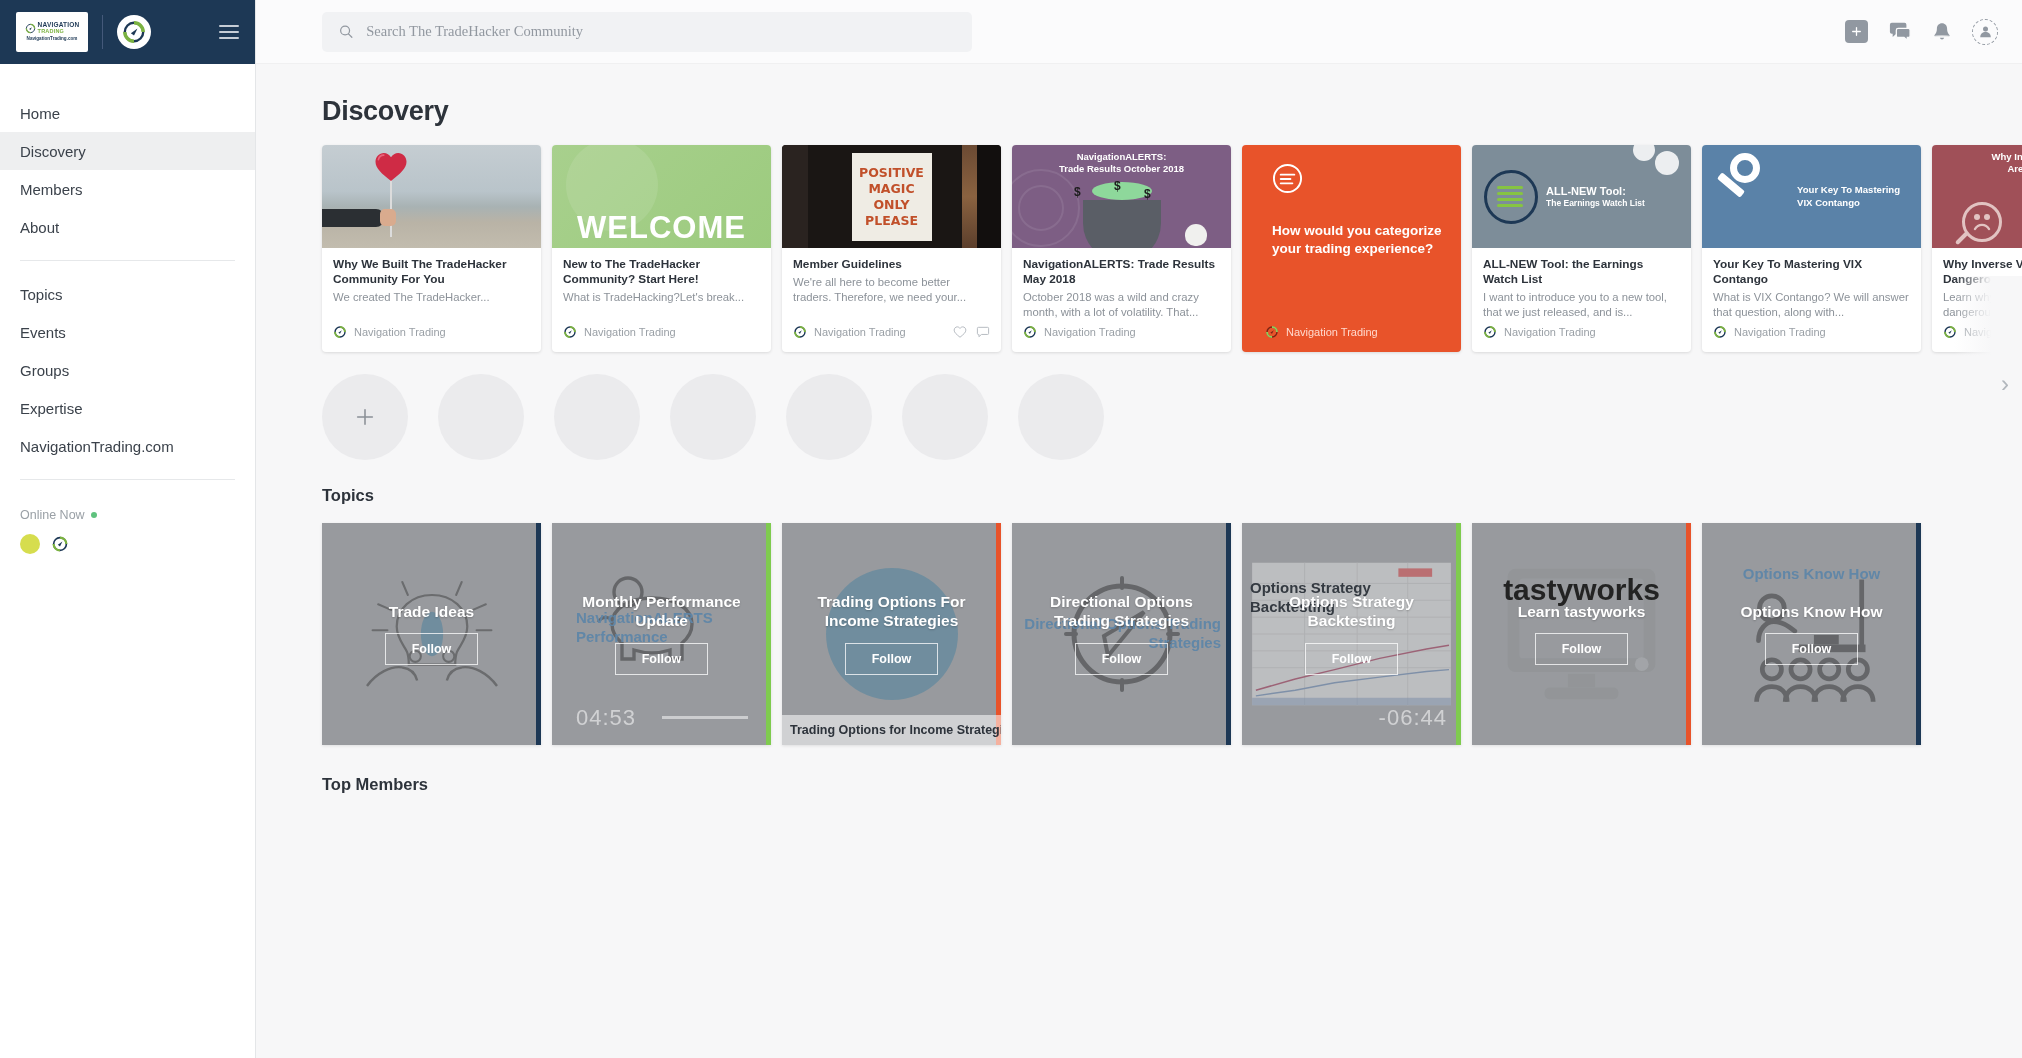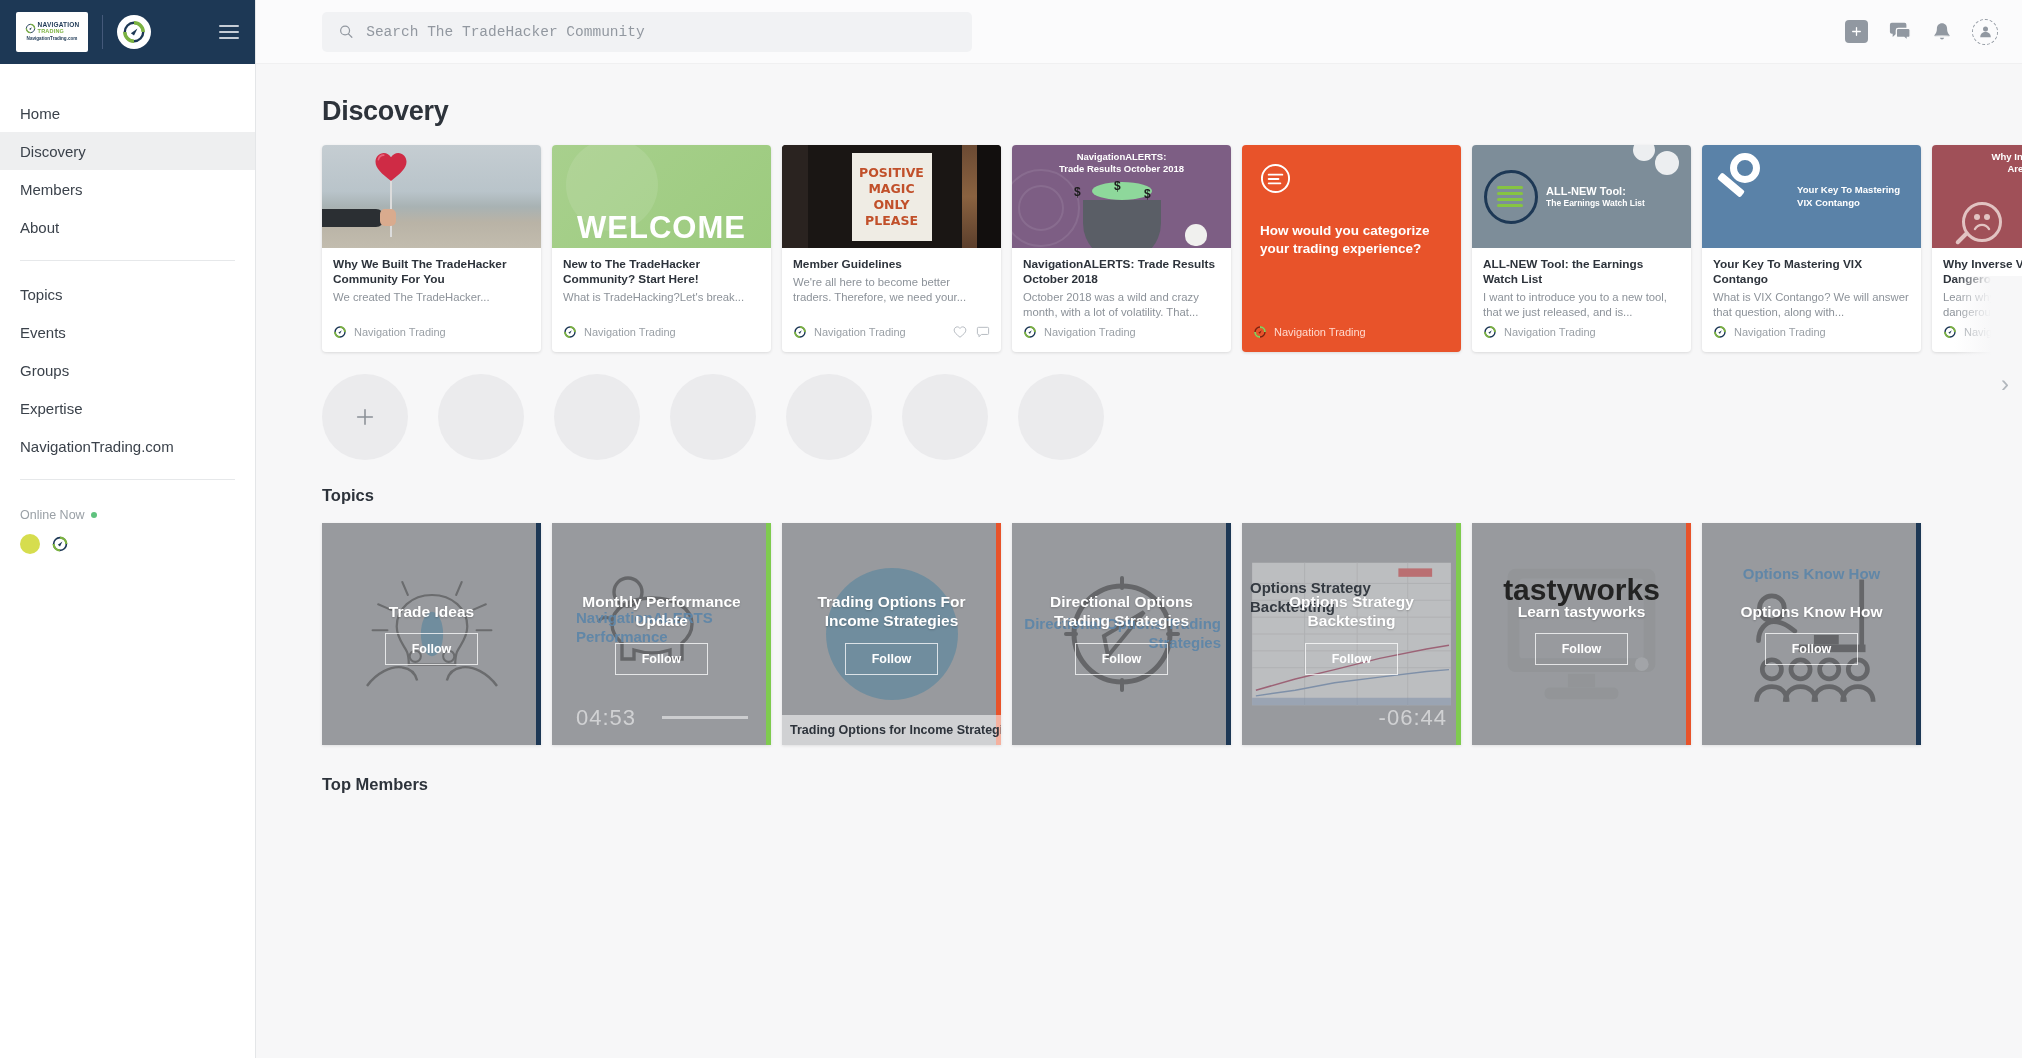--- a/index.html
+++ b/index.html
@@ -66,21 +66,21 @@
     padding: 0 24px 0 66px;
     border-bottom: 1px solid #f0f0f1;
   }
   .search-box {
     width: 650px; height: 40px; background: #f1f2f4;
     border-radius: 5px; display: flex; align-items: center;
     padding: 0 16px; gap: 12px; cursor: text;
   }
   .search-box input {
     border: none; background: transparent; outline: none;
-    font-family: Liberation Mono, monospace;
+    font-family: Liberation Serif, serif;
     font-size: 14.5px; color: #6b7178; width: 100%;
   }
   .search-box input::placeholder { color: #9298a0; }
   .topbar-right { margin-left: auto; display: flex; align-items: center; gap: 20px; }
   .tb-icon { cursor: pointer; display: flex; align-items: center; justify-content: center; }
   .plus-btn {
     width: 23px; height: 23px; background: #9198a1; border-radius: 4px;
     display: flex; align-items: center; justify-content: center;
   }
   .avatar-dashed {
@@ -109,21 +109,21 @@
   .post-body { padding: 9px 11px 0 11px; flex: 1; }
   .post-title { font-size: 11.8px; font-weight: bold; color: #2d333b; line-height: 1.28; }
   .post-sub { font-size: 11.3px; color: #8c9299; line-height: 1.3; margin-top: 3px; }
   .post-foot {
     display: flex; align-items: center; gap: 7px;
     padding: 0 11px 10px 11px; height: 30px;
   }
   .post-foot .author { font-size: 11px; color: #9aa0a6; }
   .foot-icons { margin-left: auto; display: flex; gap: 9px; }
 
-  .poll-card { background: #e8532a; }
+  .poll-card { background: #e8532a; padding-left: 12px; }
   .poll-card .poll-q { color: #fff; font-weight: bold; font-size: 13.5px; line-height: 1.3; padding: 0 18px; }
   .poll-card .author { color: #ffd9cd; }
 
   
   .thumb-beach { background: linear-gradient(180deg,#c5cdd2 0%,#b9c4ca 45%,#a8b2b3 60%,#b9b3a6 75%,#c2bcae 100%); }
   .heart {
     position:absolute; left: 52px; top: 6px; width: 34px; height: 31px;
   }
   .arm { position:absolute; left: 0; top: 64px; width: 62px; height: 18px; background:#2b2f33; border-radius: 0 8px 8px 0; }
   .hand { position:absolute; left: 58px; top: 64px; width: 16px; height: 17px; background:#d9ab8e; border-radius: 5px; }
@@ -446,21 +446,21 @@
               <div>Trade Results October 2018</div>
             </div>
             <div class="dollar" style="left:62px;top:40px">$</div>
             <div class="dollar" style="left:102px;top:34px">$</div>
             <div class="dollar" style="left:132px;top:42px">$</div>
             <div class="brew"></div>
             <div class="cauldron"></div>
             <div class="skull"></div>
           </div>
           <div class="post-body">
-            <div class="post-title">NavigationALERTS: Trade Results October 2018</div>
+            <div class="post-title">NavigationALERTS: Trade Results May 2018</div>
             <div class="post-sub">October 2018 was a wild and crazy month, with a lot of volatility. That...</div>
           </div>
           <div class="post-foot">
             <svg width="14" height="14" viewBox="0 0 24 24">
               <circle cx="12" cy="12" r="8.5" fill="none" stroke="#1d3855" stroke-width="2.4"></circle>
               <path d="M12 3.5a8.5 8.5 0 0 1 8.5 8.5" fill="none" stroke="#7bb241" stroke-width="3.4"></path>
               <path d="M12 20.5A8.5 8.5 0 0 1 3.5 12" fill="none" stroke="#7bb241" stroke-width="3.4"></path>
               <path d="M15.2 8.8l-3.2 6.4-2.9-2.1z" fill="#1d3855"></path>
             </svg>
             <span class="author">Navigation Trading</span>

